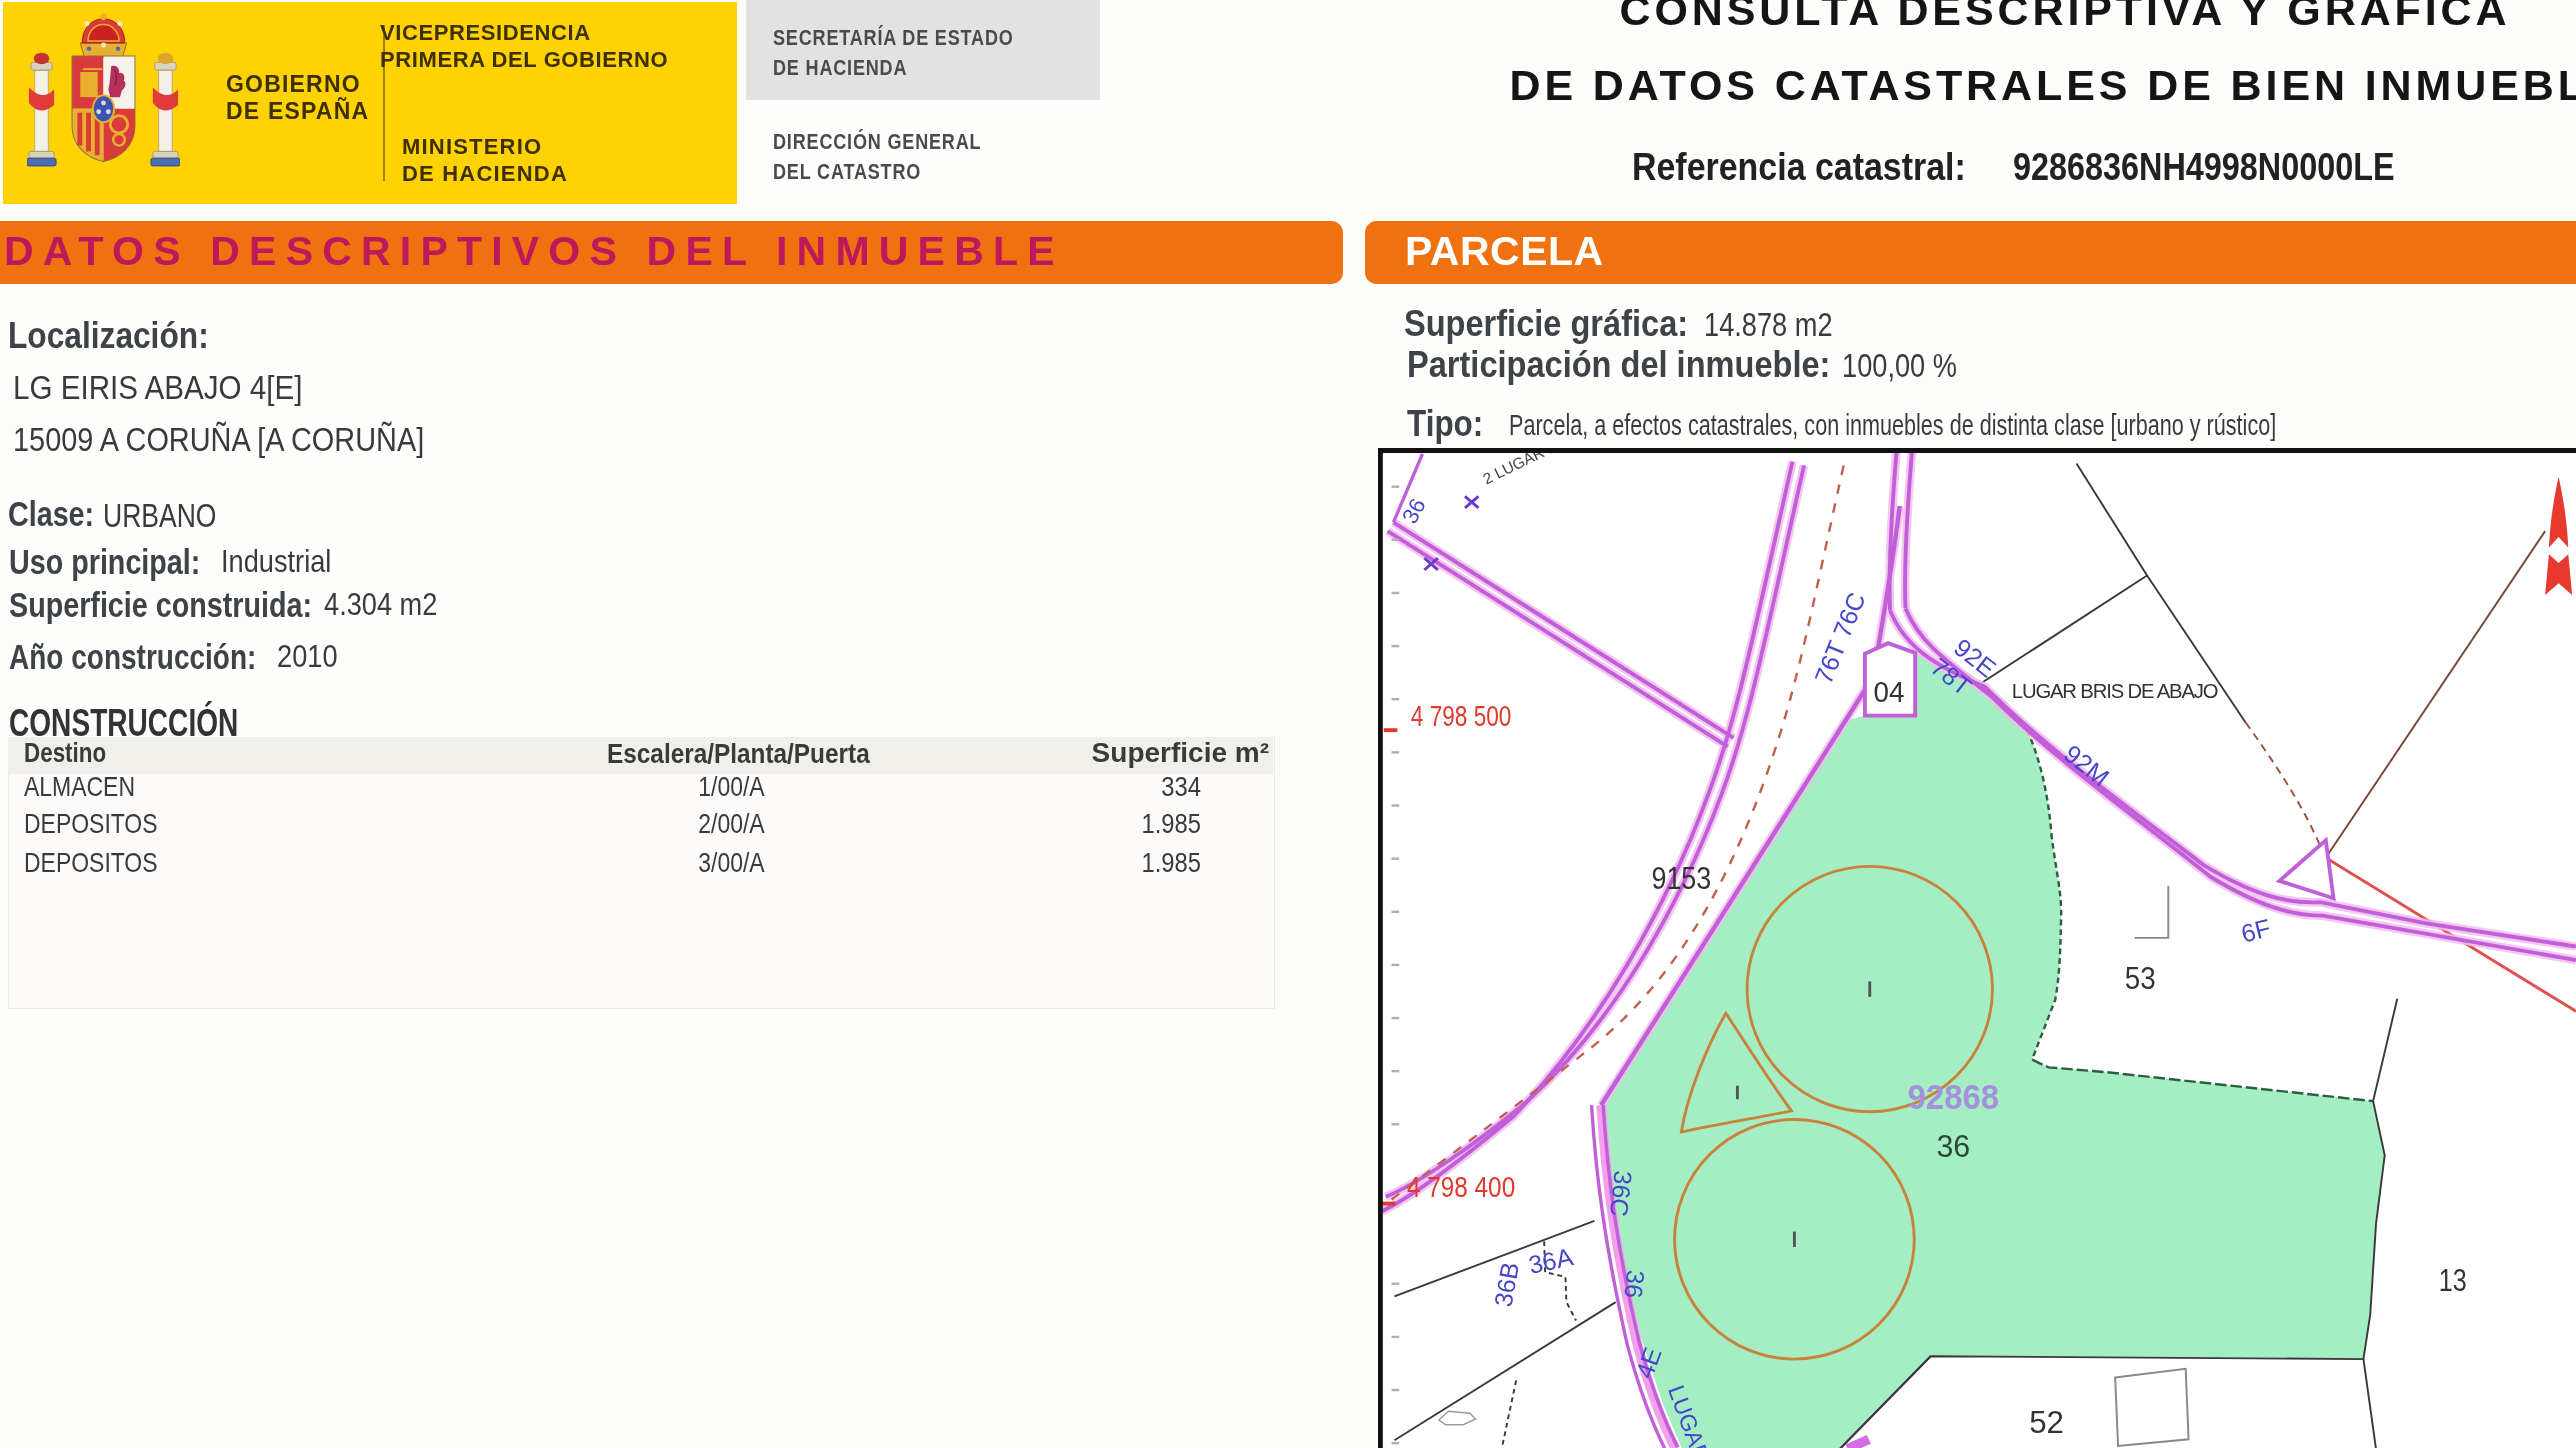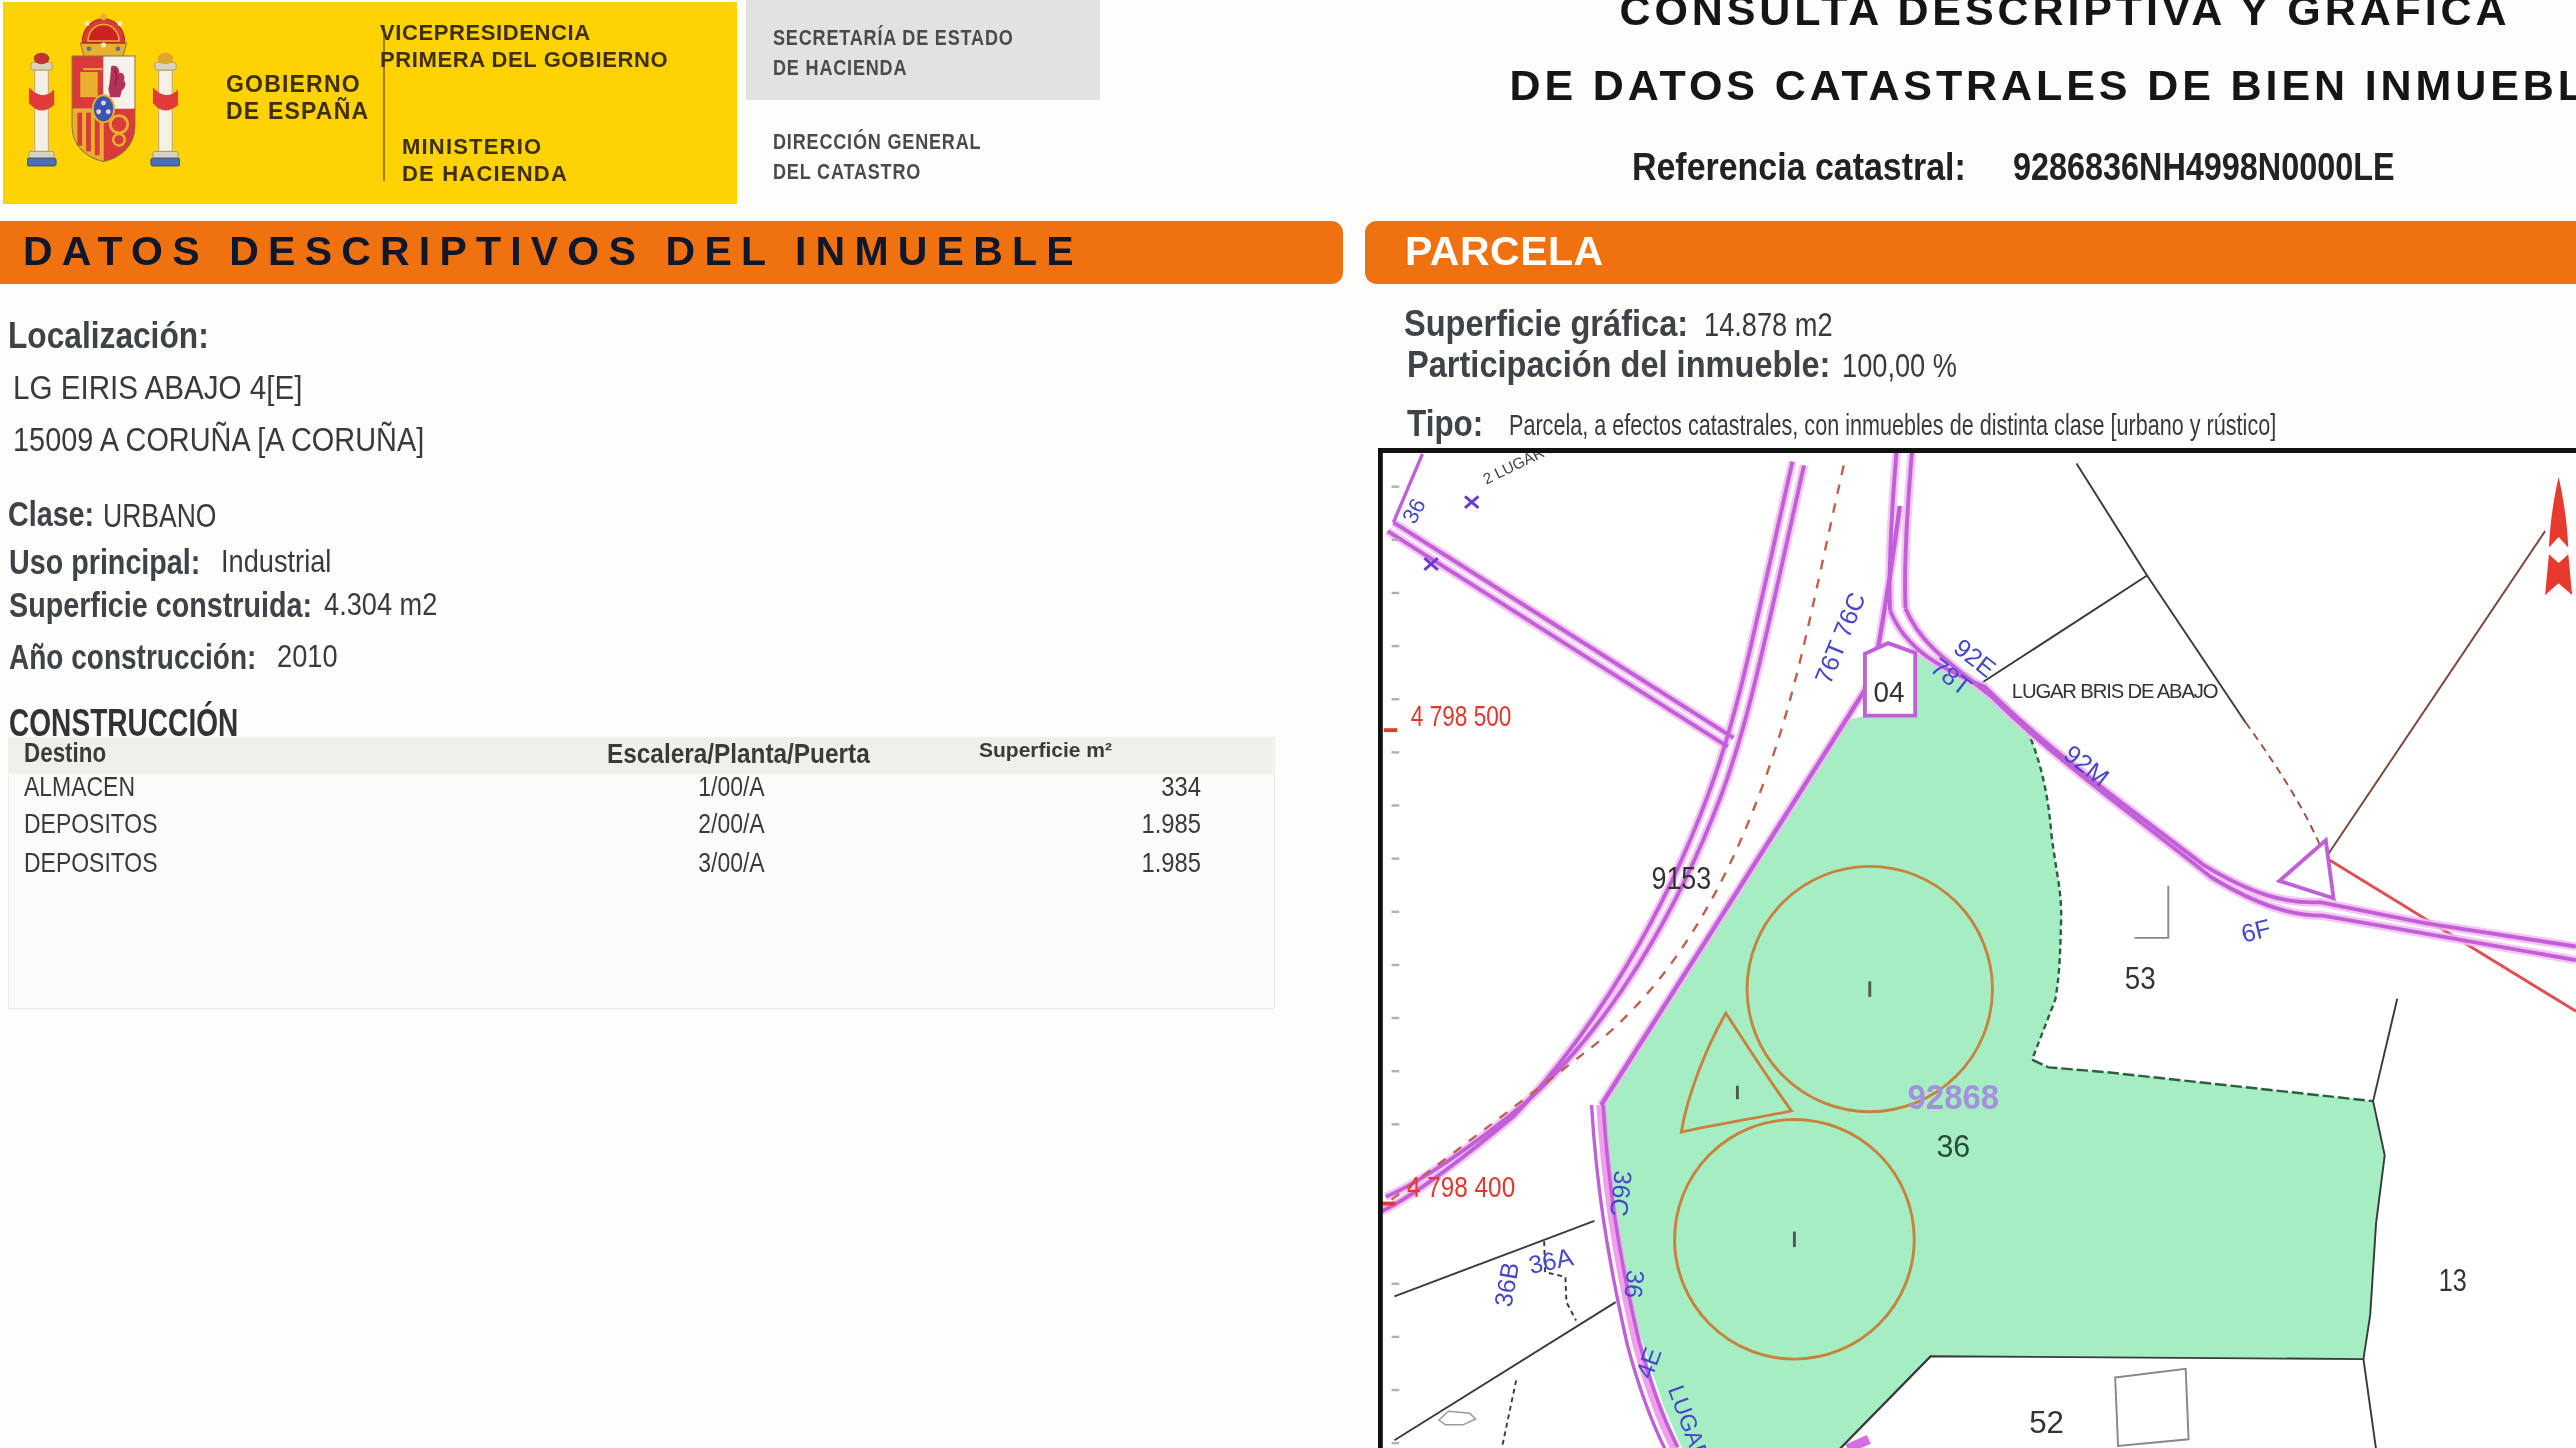--- a/index.html
+++ b/index.html
@@ -90,21 +90,21 @@
 <div class="abs sx82" style="left:773px;top:23px;font-size:22px;font-weight:600;color:#4A4A4A;letter-spacing:1px;line-height:30px;">SECRETARÍA DE ESTADO<br>DE HACIENDA</div>
 
 <div class="abs sx82" style="left:773px;top:127px;font-size:22px;font-weight:600;color:#4A4A4A;letter-spacing:1px;line-height:30px;">DIRECCIÓN GENERAL<br>DEL CATASTRO</div>
 
 <div class="abs" style="left:1476px;top:-27px;width:1178px;text-align:center;font-size:43px;font-weight:bold;color:#151515;letter-spacing:3.9px;line-height:75px;white-space:nowrap;">CONSULTA DESCRIPTIVA Y GRÁFICA<br>DE DATOS CATASTRALES DE BIEN INMUEBLE</div>
 
 <div class="abs sx87" style="left:1632px;top:147px;font-size:39px;font-weight:bold;color:#222;">Referencia catastral:</div>
 <div class="abs" style="left:2013px;top:147px;font-size:39px;font-weight:bold;color:#222;transform:scaleX(.83);transform-origin:0 0;">9286836NH4998N0000LE</div>
 
 <div class="abs" style="left:0px;top:221px;width:1343px;height:63px;background:#EF7110;border-radius:0 11.6px 11.6px 0;"></div>
-<div class="abs" style="left:23px;top:231px;font-size:41px;font-weight:bold;color:#0f172a;letter-spacing:9.2px;">DATOS DESCRIPTIVOS DEL INMUEBLE</div>
+<div class="abs" style="left:4px;top:231px;font-size:41px;font-weight:bold;color:#be185d;letter-spacing:9.2px;">DATOS DESCRIPTIVOS DEL INMUEBLE</div>
 
 <div class="abs" style="left:1365px;top:221px;width:1211px;height:63px;background:#EF7110;border-radius:11.6px 0 0 11.6px;"></div>
 <div class="abs" style="left:1405px;top:231px;font-size:41px;font-weight:bold;color:#fff;letter-spacing:0.5px;">PARCELA</div>
 
 <div class="abs bl sx88" style="left:7.7px;top:318px;font-size:36px;">Localización:</div>
 
 <div class="abs vl sx87" style="left:12.6px;top:370px;font-size:34px;">LG EIRIS ABAJO 4[E]</div>
 
 <div class="abs vl sx85" style="left:12.6px;top:422px;font-size:34px;">15009 A CORUÑA [A CORUÑA]</div>
 
@@ -123,21 +123,21 @@
 <div class="abs sx72" style="left:8.7px;top:703px;font-size:39px;font-weight:bold;color:#333;">CONSTRUCCIÓN</div>
 
 <div class="abs" style="left:7.7px;top:737px;width:1265px;height:270px;background:#FCFBFA;border:1px solid #ECEAE6;"></div>
 
 <div class="abs" style="left:7.7px;top:737px;width:1265px;height:37px;background:#F1EFEA;"></div>
 
 <div class="abs sx80" style="left:24px;top:739px;font-size:28px;font-weight:bold;color:#3A3A3A;">Destino</div>
 
 <div class="abs sx87" style="left:607px;top:740px;font-size:28px;font-weight:bold;color:#3A3A3A;white-space:nowrap;">Escalera/Planta/Puerta</div>
 
-<div class="abs" style="left:979px;top:739px;width:290px;text-align:left;font-size:21px;font-weight:bold;color:#3A3A3A;">Superficie m²</div>
+<div class="abs" style="left:979px;top:739px;width:290px;text-align:right;font-size:28px;font-weight:bold;color:#3A3A3A;">Superficie m²</div>
 
 <div class="abs sx82" style="left:24px;top:773px;font-size:28px;color:#3A3A3A;">ALMACEN</div>
 <div class="abs" style="left:664px;top:773px;width:135px;text-align:center;font-size:28px;color:#3A3A3A;transform:scaleX(.82);transform-origin:50% 0;">1/00/A</div>
 <div class="abs" style="left:911px;top:773px;width:290px;text-align:right;font-size:28px;color:#3A3A3A;transform:scaleX(.85);transform-origin:100% 0;">334</div>
 
 <div class="abs sx82" style="left:24px;top:810px;font-size:28px;color:#3A3A3A;">DEPOSITOS</div>
 <div class="abs" style="left:664px;top:810px;width:135px;text-align:center;font-size:28px;color:#3A3A3A;transform:scaleX(.82);transform-origin:50% 0;">2/00/A</div>
 <div class="abs" style="left:911px;top:810px;width:290px;text-align:right;font-size:28px;color:#3A3A3A;transform:scaleX(.85);transform-origin:100% 0;">1.985</div>
 
 <div class="abs sx82" style="left:24px;top:849px;font-size:28px;color:#3A3A3A;">DEPOSITOS</div>

